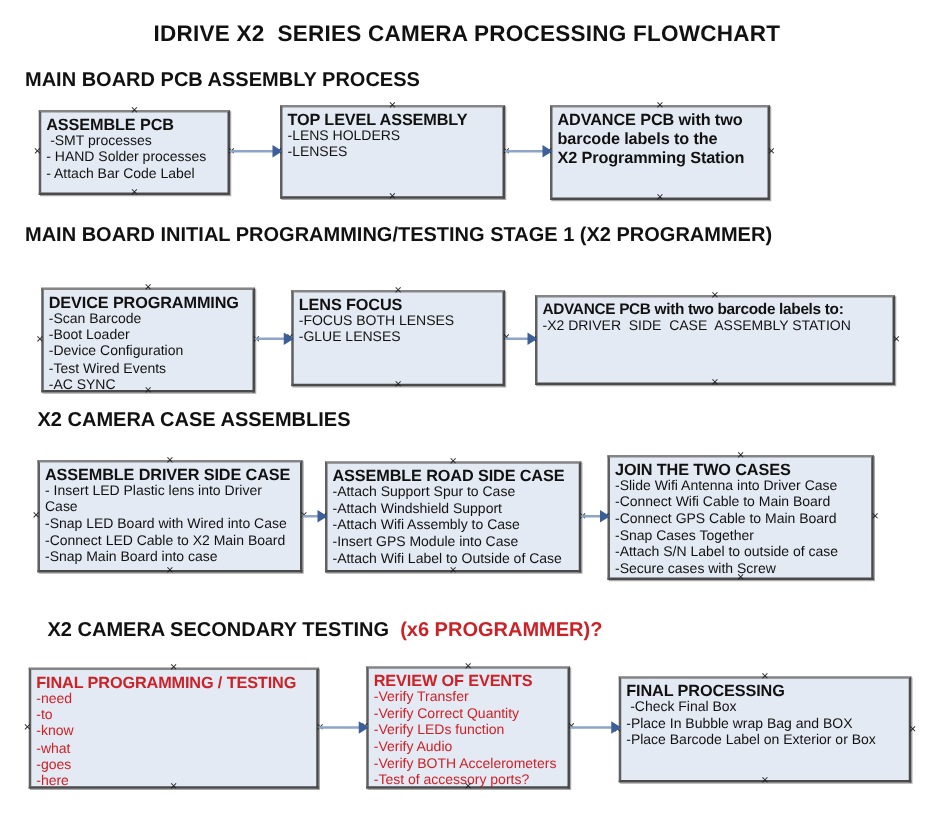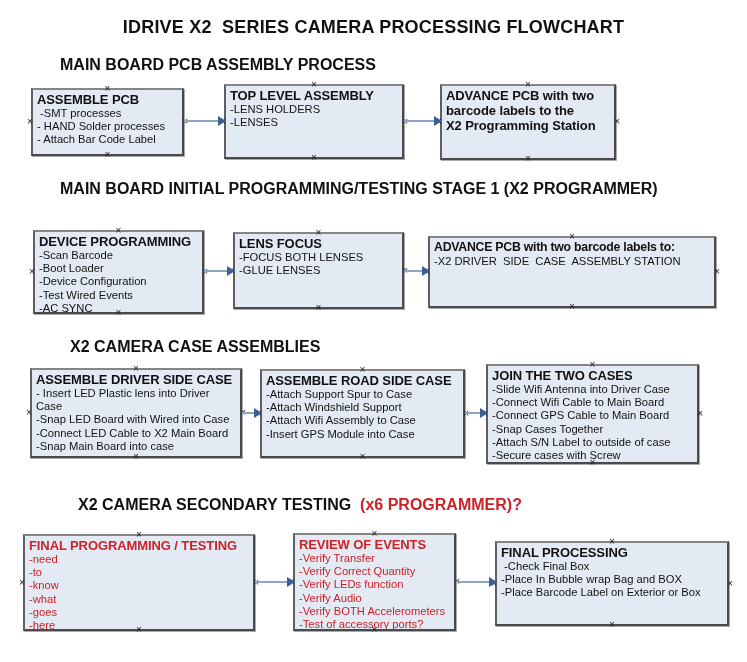--- a/index.html
+++ b/index.html
@@ -1,20 +1,20 @@
 <!DOCTYPE html>
 <html style="--ink: #111111; --red: #cc2127; --box-fill: #e4eaf4; --line: #8da5c7; --head: #3c5f9a;"><head>
 <meta charset="utf-8">
 <style>
   html,body{margin:0;padding:0;background:#ffffff;}
   body{width:747px;height:662px;position:relative;overflow:hidden;
        font-family:"Liberation Sans",sans-serif;color:var(--ink,#111);}
   .page-title{position:absolute;top:17px;left:0;width:747px;text-align:center;
        font-size:18px;font-weight:bold;white-space:pre;letter-spacing:.2px;}
-  .section-heading{position:absolute;font-size:16px;font-weight:bold;white-space:pre;margin-left:40px;}
+  .section-heading{position:absolute;font-size:16px;font-weight:bold;white-space:pre;}
   .section-heading .red-part{color:var(--red,#cc2127);}
   .box{position:absolute;box-sizing:border-box;background:var(--box-fill,#e4eaf4);
        border:2px solid;border-color:#858585 #4a4a4a #4a4a4a #5f5f5f;
        box-shadow:1px 1px 0 #aaaaaa;padding:2px 4px 0 4px;}
   .box-title{font-size:13px;font-weight:bold;line-height:15px;white-space:pre-line;letter-spacing:-0.1px;}
   .box-title.fit-title{font-size:12.3px;letter-spacing:-0.25px;white-space:nowrap;}
   .box ul{margin:0;padding:0;list-style:none;font-size:11.2px;line-height:13.2px;}
   .box li{white-space:pre-wrap;}
   .box.red .box-title,.box.red li{color:var(--red,#cc2127);}
   .arrow{position:absolute;height:2px;background:var(--line,#8da5c7);}
@@ -111,21 +111,21 @@
     <span class="anchor anchor-bottom">×</span>
     <span class="anchor anchor-left">×</span>
   </div>
 <div class="arrow" style="left:204px;top:270px;width:29px">
     <span class="head"></span>
   </div>
 <div class="arrow" style="left:404px;top:270px;width:24px">
     <span class="head"></span>
   </div>
 
-<div class="section-heading" style="left:30px;top:338px"><span>X2 CAMERA CASE ASSEMBLIES</span></div>
+<div class="section-heading" style="left:30px;top:328px"><span>X2 CAMERA CASE ASSEMBLIES</span></div>
 
 <div class="box" style="left:30px;top:368px;width:212px;height:90px">
   <div class="box-title">ASSEMBLE DRIVER SIDE CASE</div>
   <ul>
     <li>- Insert LED Plastic lens into Driver Case</li>
     <li>-Snap LED Board with Wired into Case</li>
     <li>-Connect LED Cable to X2 Main Board</li>
     <li>-Snap Main Board into case</li>
   </ul>
 <span class="anchor anchor-top">×</span>
@@ -133,20 +133,21 @@
     <span class="anchor anchor-bottom">×</span>
     <span class="anchor anchor-left">×</span>
   </div>
 <div class="box" style="left:260px;top:369px;width:205px;height:89px">
   <div class="box-title">ASSEMBLE ROAD SIDE CASE</div>
   <ul>
     <li>-Attach Support Spur to Case</li>
     <li>-Attach Windshield Support</li>
     <li>-Attach Wifi Assembly to Case</li>
     <li>-Insert GPS Module into Case</li>
+    <li>-Attach Wifi Label to Outside of Case</li>
   </ul>
 <span class="anchor anchor-top">×</span>
     <span class="anchor anchor-right">×</span>
     <span class="anchor anchor-bottom">×</span>
     <span class="anchor anchor-left">×</span>
   </div>
 <div class="box" style="left:486px;top:364px;width:213px;height:100px">
   <div class="box-title">JOIN THE TWO CASES</div>
   <ul>
     <li>-Slide Wifi Antenna into Driver Case</li>

